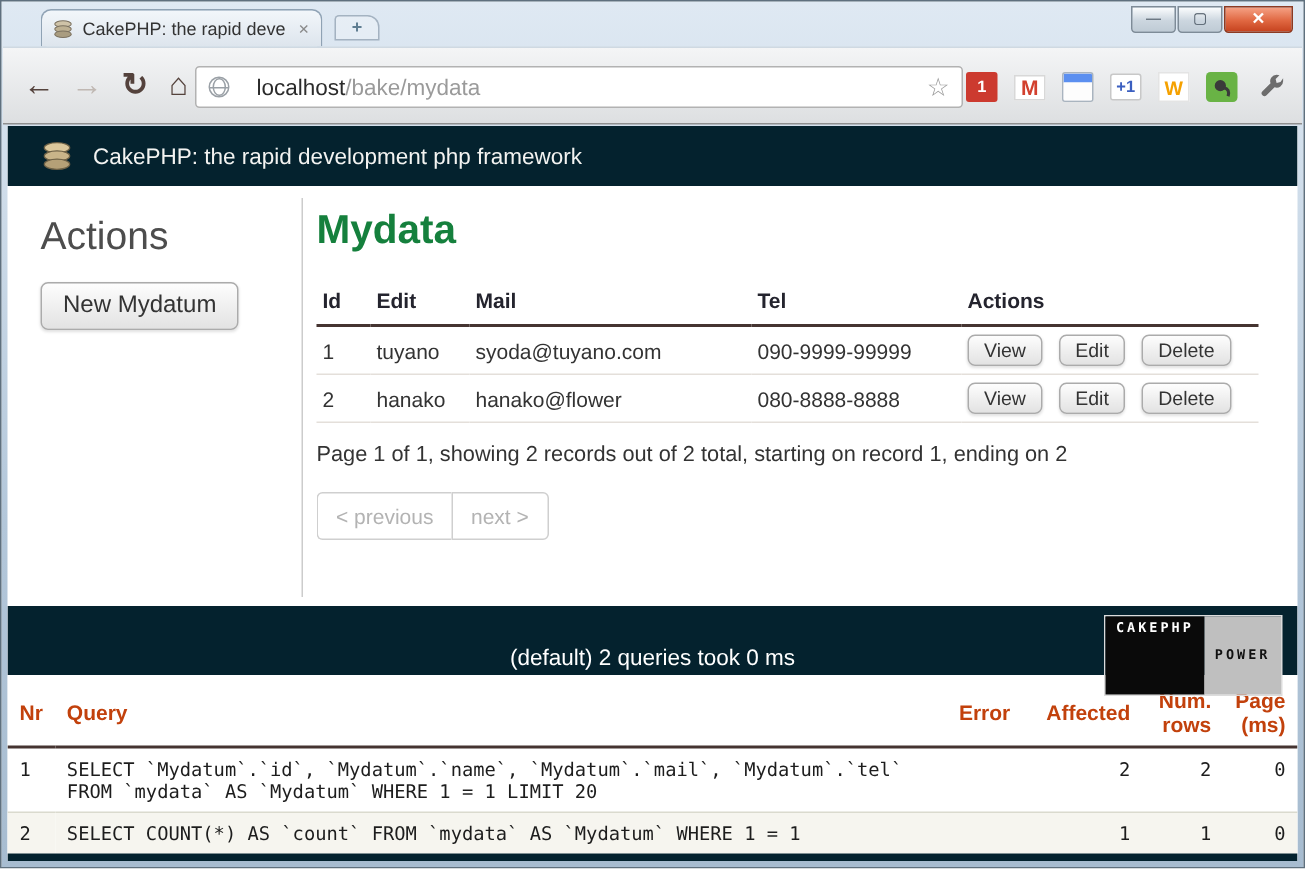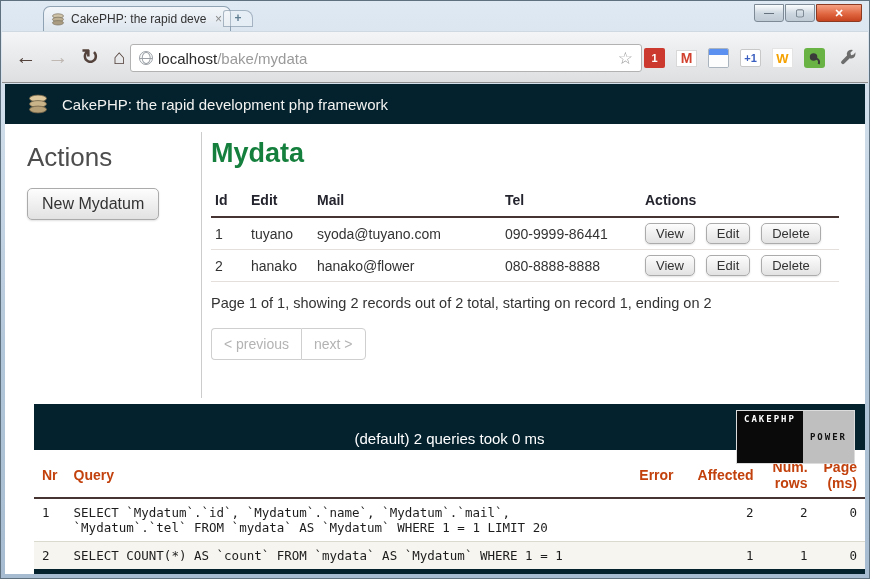--- a/index.html
+++ b/index.html
@@ -4,21 +4,21 @@
 <style>
   * { margin:0; padding:0; box-sizing:border-box; }
   html,body { width:870px; height:579px; overflow:hidden; background:#fff;
               font-family:"Liberation Sans", sans-serif; }
   .screen { position:relative; width:870px; height:579px;
             background:linear-gradient(#dfe9f3,#b3c7da 60%,#a7bcd0);
             border:1px solid #5f707e; }
 
   
   .titlebar { position:absolute; left:0; top:0; right:0; height:30px; }
-  .tab { position:absolute; left:42px; top:5px; width:188px; height:25px;
+  .tab { position:absolute; left:26px; top:5px; width:188px; height:25px;
          background:linear-gradient(#f2f6fa,#dde5ed);
          border:1px solid #8fa2b4; border-bottom:none;
          border-radius:7px 7px 0 0; display:flex; align-items:center;
          padding:0 6px 0 7px; gap:6px; }
   .tab-title { font-size:12px; color:#333; white-space:nowrap; overflow:hidden;
                flex:1; }
   .tab-close { font-size:12px; color:#8a8a8a; cursor:default; padding:0 2px; }
   .newtab { position:absolute; left:222px; top:9px; width:30px; height:17px;
             background:rgba(255,255,255,.28); border:1px solid rgba(110,130,150,.55);
             border-radius:3px 8px 0 0; color:#5f7d91; text-align:center;
@@ -34,21 +34,21 @@
 
   
   .toolbar { position:absolute; left:1px; right:1px; top:30px; height:52px;
              background:linear-gradient(#f4f5f6,#dddfe1);
              border-top:1px solid #cfd9e2; border-bottom:1px solid #8f8f8f; }
   .navbtn { position:absolute; top:9px; font-weight:bold; color:#54423c;
             font-size:21px; line-height:32px; width:28px; text-align:center; }
   .navbtn.disabled { color:#c0b8b3; }
   .addrbar { position:absolute; left:128px; top:12px; width:512px; height:28px;
              background:#fff; border:1px solid #b2b2b2; border-radius:3px;
-             display:flex; align-items:center; padding:0 8px; gap:5px; }
+             display:flex; align-items:center; padding:0 8px; gap:18px; }
   .globe { width:14px; height:14px; border:1.5px solid #9aa0a6; border-radius:50%;
            position:relative; flex:none; }
   .globe:before { content:""; position:absolute; left:50%; top:0; bottom:0;
                   width:55%; transform:translateX(-50%);
                   border:1px solid #9aa0a6; border-radius:50%; }
   .globe:after { content:""; position:absolute; top:50%; left:0; right:0;
                  border-top:1px solid #9aa0a6; }
   .url { font-size:15px; white-space:nowrap; flex:1; }
   .url .host { color:#2b2b2b; }
   .url .path { color:#9a9a9a; }
@@ -101,21 +101,21 @@
   .act-btn { font-size:13px; padding:2px 10px; margin-right:7px; }
   .pg-summary { font-size:14.5px; color:#333; margin-top:13px; }
   .pager { margin-top:17px; display:inline-flex; }
   .pager span { font-size:14px; color:#b3b3b3; background:#fff;
                 border:1px solid #cfcfcf; padding:7px 12px; }
   .pager span:first-child { border-radius:4px 0 0 4px; border-right:none; }
   .pager span:last-child  { border-radius:0 4px 4px 0; }
 
   
   .debug { position:absolute; left:0; right:0; top:320px; bottom:0;
-           display:flex; flex-direction:column;margin-left:29px; }
+           display:flex; flex-direction:column; }
   .debug-head { height:46px; background:#04222e; position:relative; flex:none; }
   .badge { position:absolute; right:10px; top:6px; display:flex;
            font-family:"DejaVu Sans Mono", monospace; font-size:9px;
            font-weight:bold; letter-spacing:2px; border:1px solid #dcdcdc; }
   .badge .b-left  { background:#0a0a0a; color:#fff; padding:3px 7px; }
   .badge .b-right { background:#bfbfbf; color:#111; padding:21px 7px; }
   .debug-summary { position:absolute; left:0; right:0; bottom:3px;
                    text-align:center; color:#fff; font-size:15px; }
   .sqlwrap { flex:1; background:#fff; }
   table.sql { width:100%; border-collapse:collapse; }
@@ -224,21 +224,21 @@
               <th class="c-mail">Mail</th>
               <th class="c-tel">Tel</th>
               <th>Actions</th>
             </tr>
           </thead>
           <tbody>
             <tr class="row1">
               <td>1</td>
               <td>tuyano</td>
               <td>syoda@tuyano.com</td>
-              <td>090-9999-86441</td>
+              <td>090-9999-99999</td>
               <td>
                 <span class="btn act-btn">View</span>
                 <span class="btn act-btn">Edit</span>
                 <span class="btn act-btn">Delete</span>
               </td>
             </tr>
             <tr>
               <td>2</td>
               <td>hanako</td>
               <td>hanako@flower</td>

